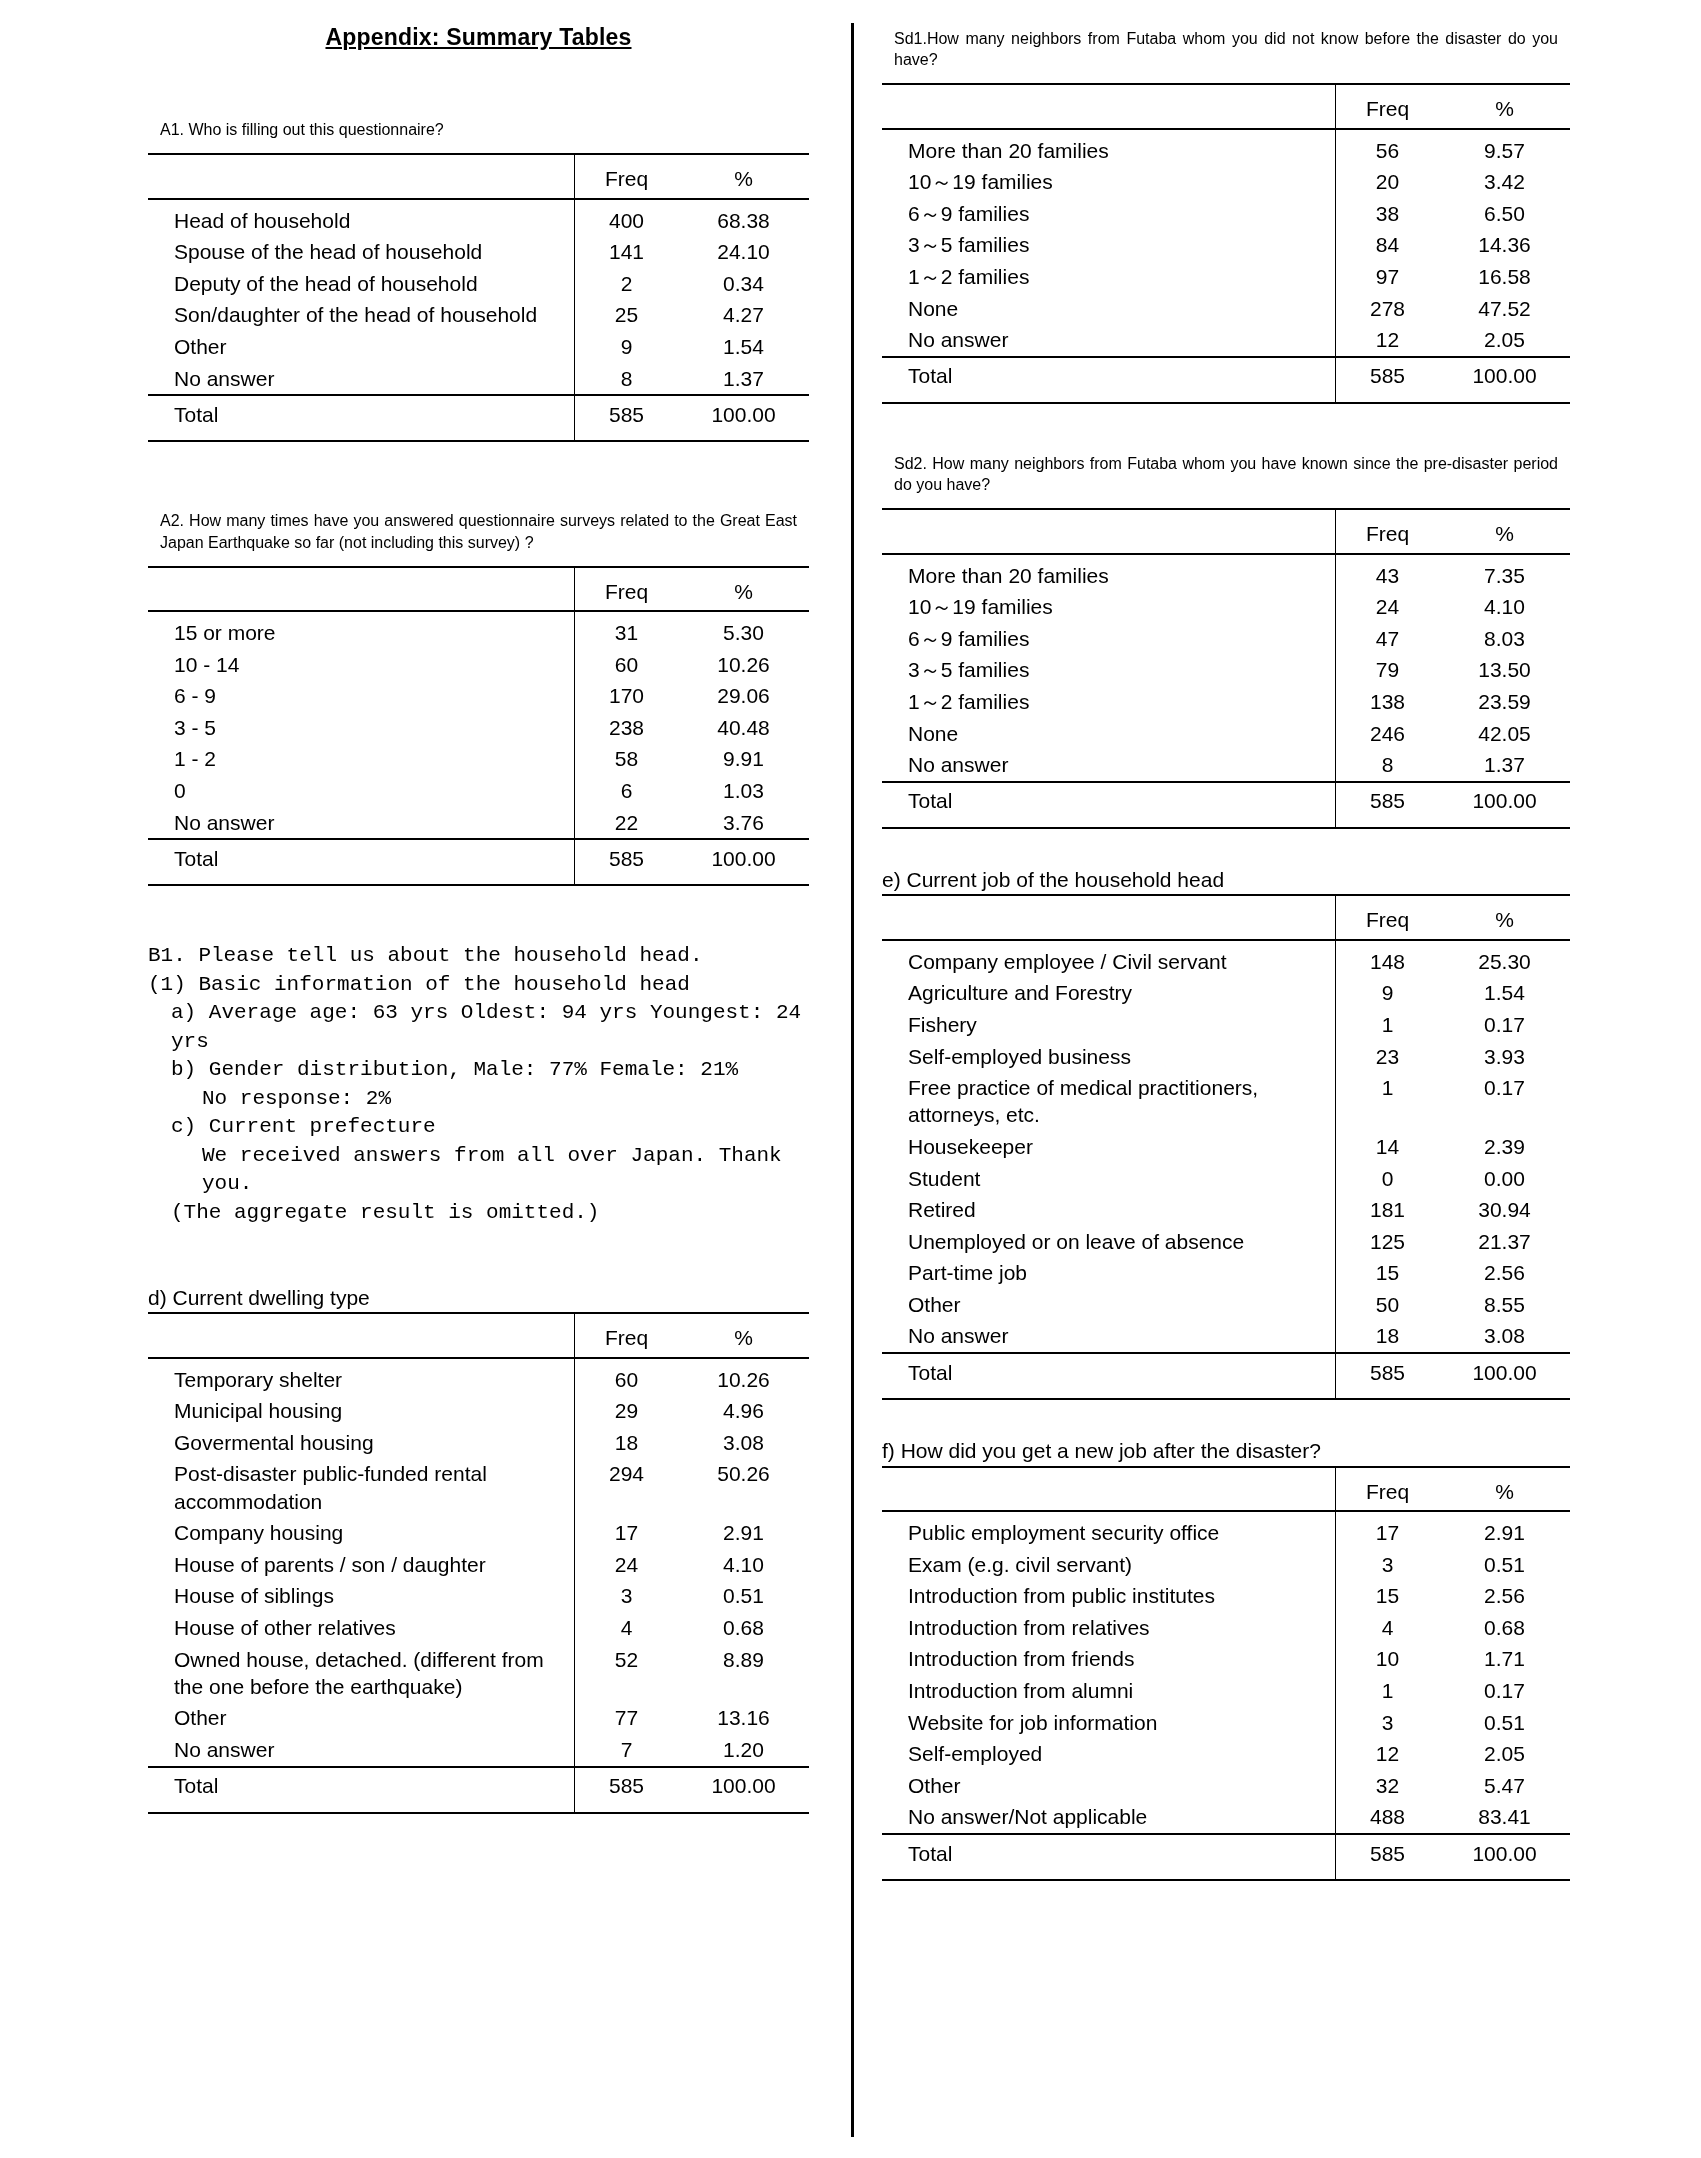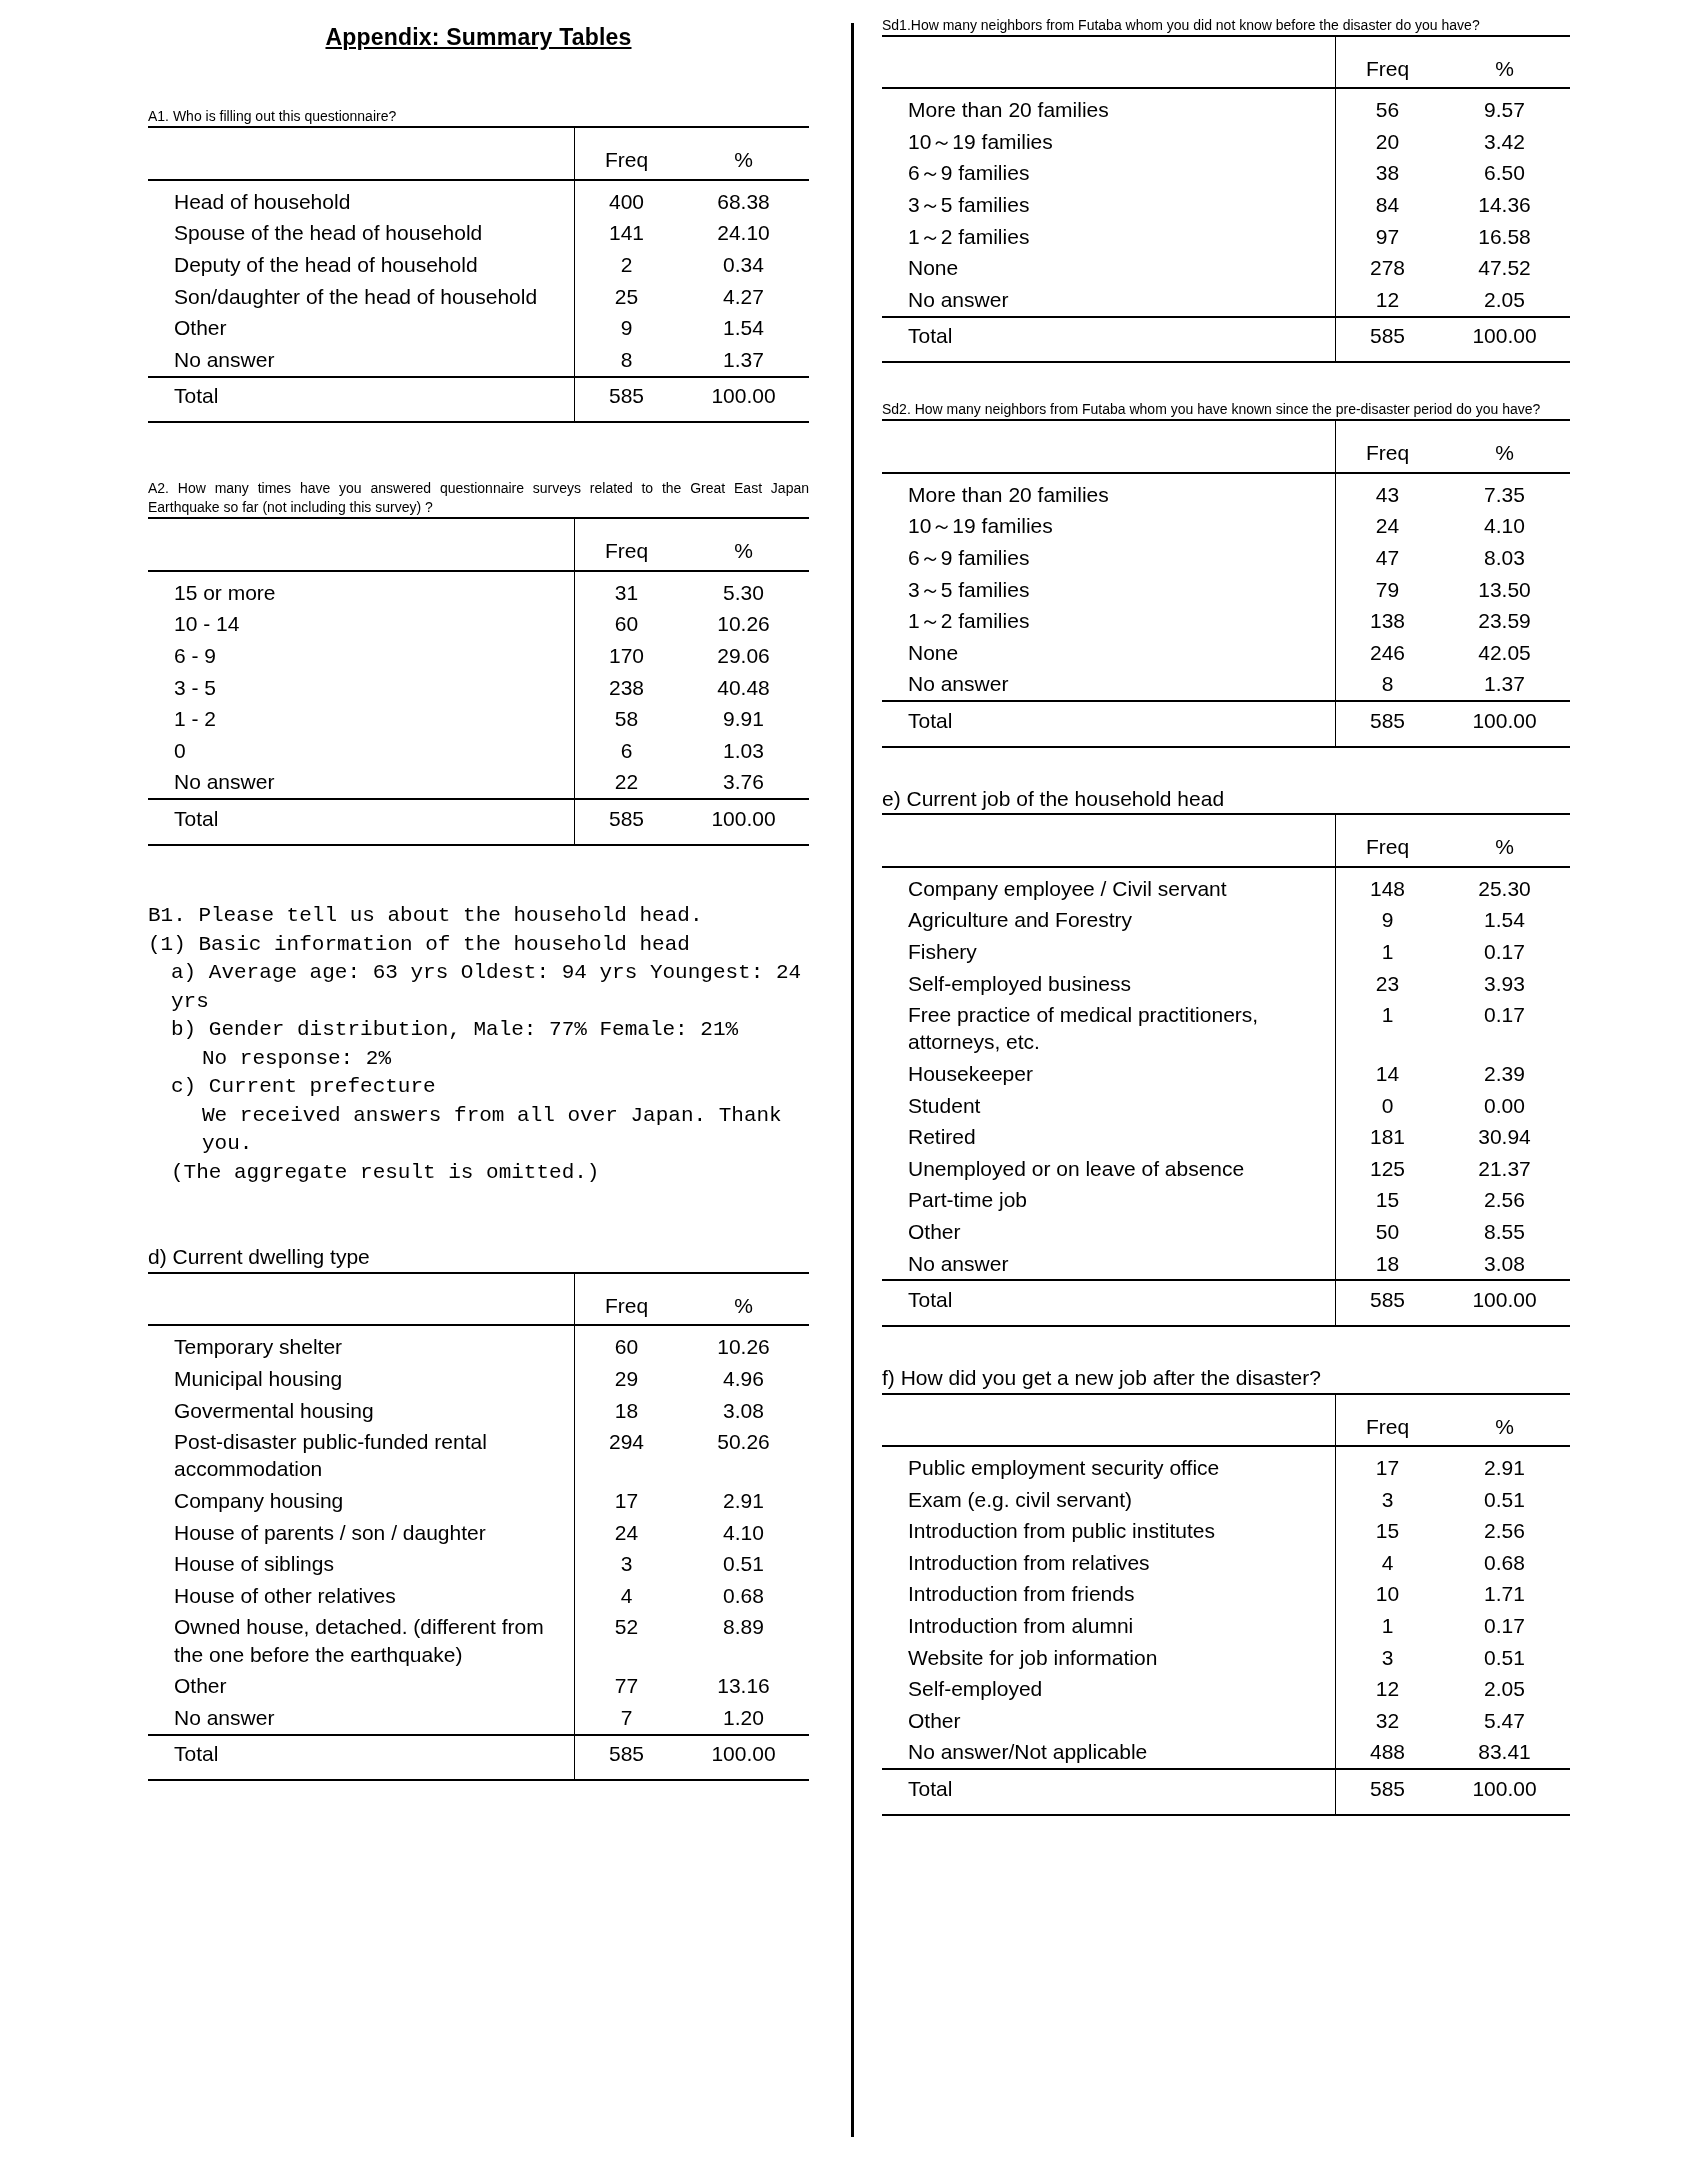--- a/index.html
+++ b/index.html
@@ -40,23 +40,23 @@
   .doc-title {
     text-align: center;
     font-size: 23px;
     font-weight: bold;
     text-decoration: underline;
     margin: 8.7px 0 0 0;
     letter-spacing: 0.2px;
   }
 
   .q-text {
-    font-size: 14px;
+    font-size: 16px;
     line-height: 1.36;
-    margin: 0;
+    margin: 12px;
   }
   .q-text.justify { text-align: justify; text-align-last: left; }
   .section-label { font-size: 21px; line-height: 1.36; margin: 0; }
 
   .block { margin: 0; }
   .spacer-lg { height: 56px; }
   .spacer-md { height: 37px; }
 
   
   table.sum {
@@ -71,21 +71,21 @@
     vertical-align: top;
     line-height: 1.30;
   }
   table.sum .c-label { text-align: left; padding-left: 26px; }
   table.sum .c-freq  { text-align: center; width: 103px; border-left: 1.7px solid #000; }
   table.sum .c-pct   { text-align: center; width: 131px; }
 
   table.sum thead th.c-label { border-top: 2.2px solid #000; border-bottom: 2.2px solid #000; }
   table.sum thead th.c-freq  { border-top: 2.2px solid #000; border-bottom: 2.2px solid #000; }
   table.sum thead th.c-pct   { border-top: 2.2px solid #000; border-bottom: 2.2px solid #000; }
-  table.sum thead th { padding-top: 18px; padding-bottom: 5.2px; }
+  table.sum thead th { padding-top: 10px; padding-bottom: 5.2px; }
 
   table.sum tbody tr.total-row td { border-top: 2.2px solid #000; border-bottom: 2.2px solid #000; padding-top: 4.4px; padding-bottom: 12px; }
   table.sum tbody tr:first-child td { padding-top: 7px; }
 
   ul.plain { list-style: none; margin: 0; padding: 0; font-family: Liberation Mono, monospace; }
   ul.plain li { font-size: 21px; line-height: 1.36; }
   .ind1 { padding-left: 23px; }
   .ind2 { padding-left: 54px; }
 </style>
 </head>

